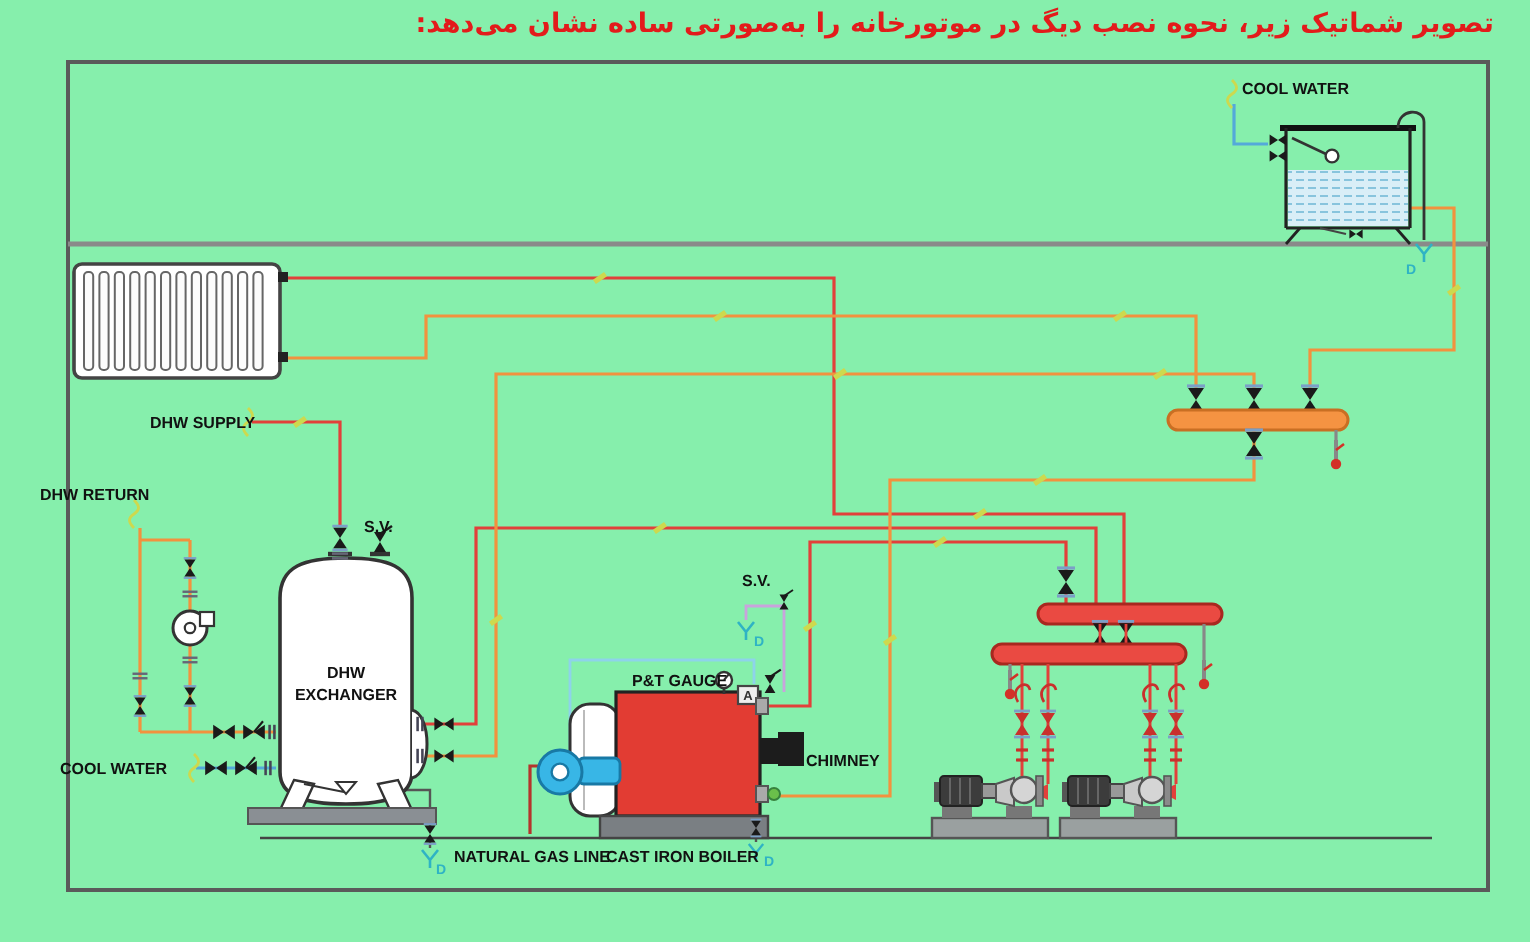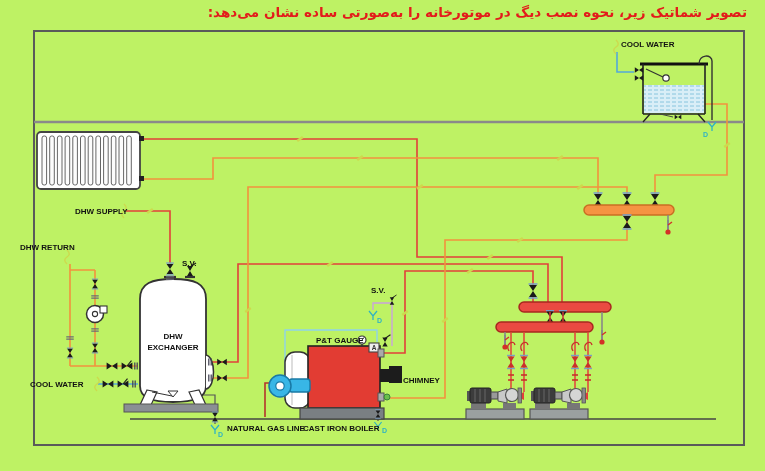--- a/index.html
+++ b/index.html
@@ -1,16 +1,16 @@
 <!DOCTYPE html>
 <html><head>
 <meta charset="utf-8">
 <style>
   html,body{margin:0;padding:0;background:#fff;}
-  .page{position:relative;width:765px;height:471px;background:#bef264;overflow:hidden;
+  .page{position:relative;width:765px;height:471px;background:#86efac;overflow:hidden;
         font-family:"Liberation Sans","DejaVu Sans",sans-serif;}
   .title{position:absolute;top:4px;right:18px;direction:rtl;text-align:right;
          color:#e31b1b;font-weight:bold;font-size:13.5px;
          font-family:"DejaVu Sans","Liberation Sans",sans-serif;}
   svg{position:absolute;left:0;top:0;}
   svg text{font-family:"Liberation Sans","DejaVu Sans",sans-serif;font-weight:bold;
            font-size:8px;fill:#111;}
   svg text.drain{fill:#2fb3c4;font-size:7px;}
   svg text.tiny{font-size:6.5px;fill:#333;}
 </style>

